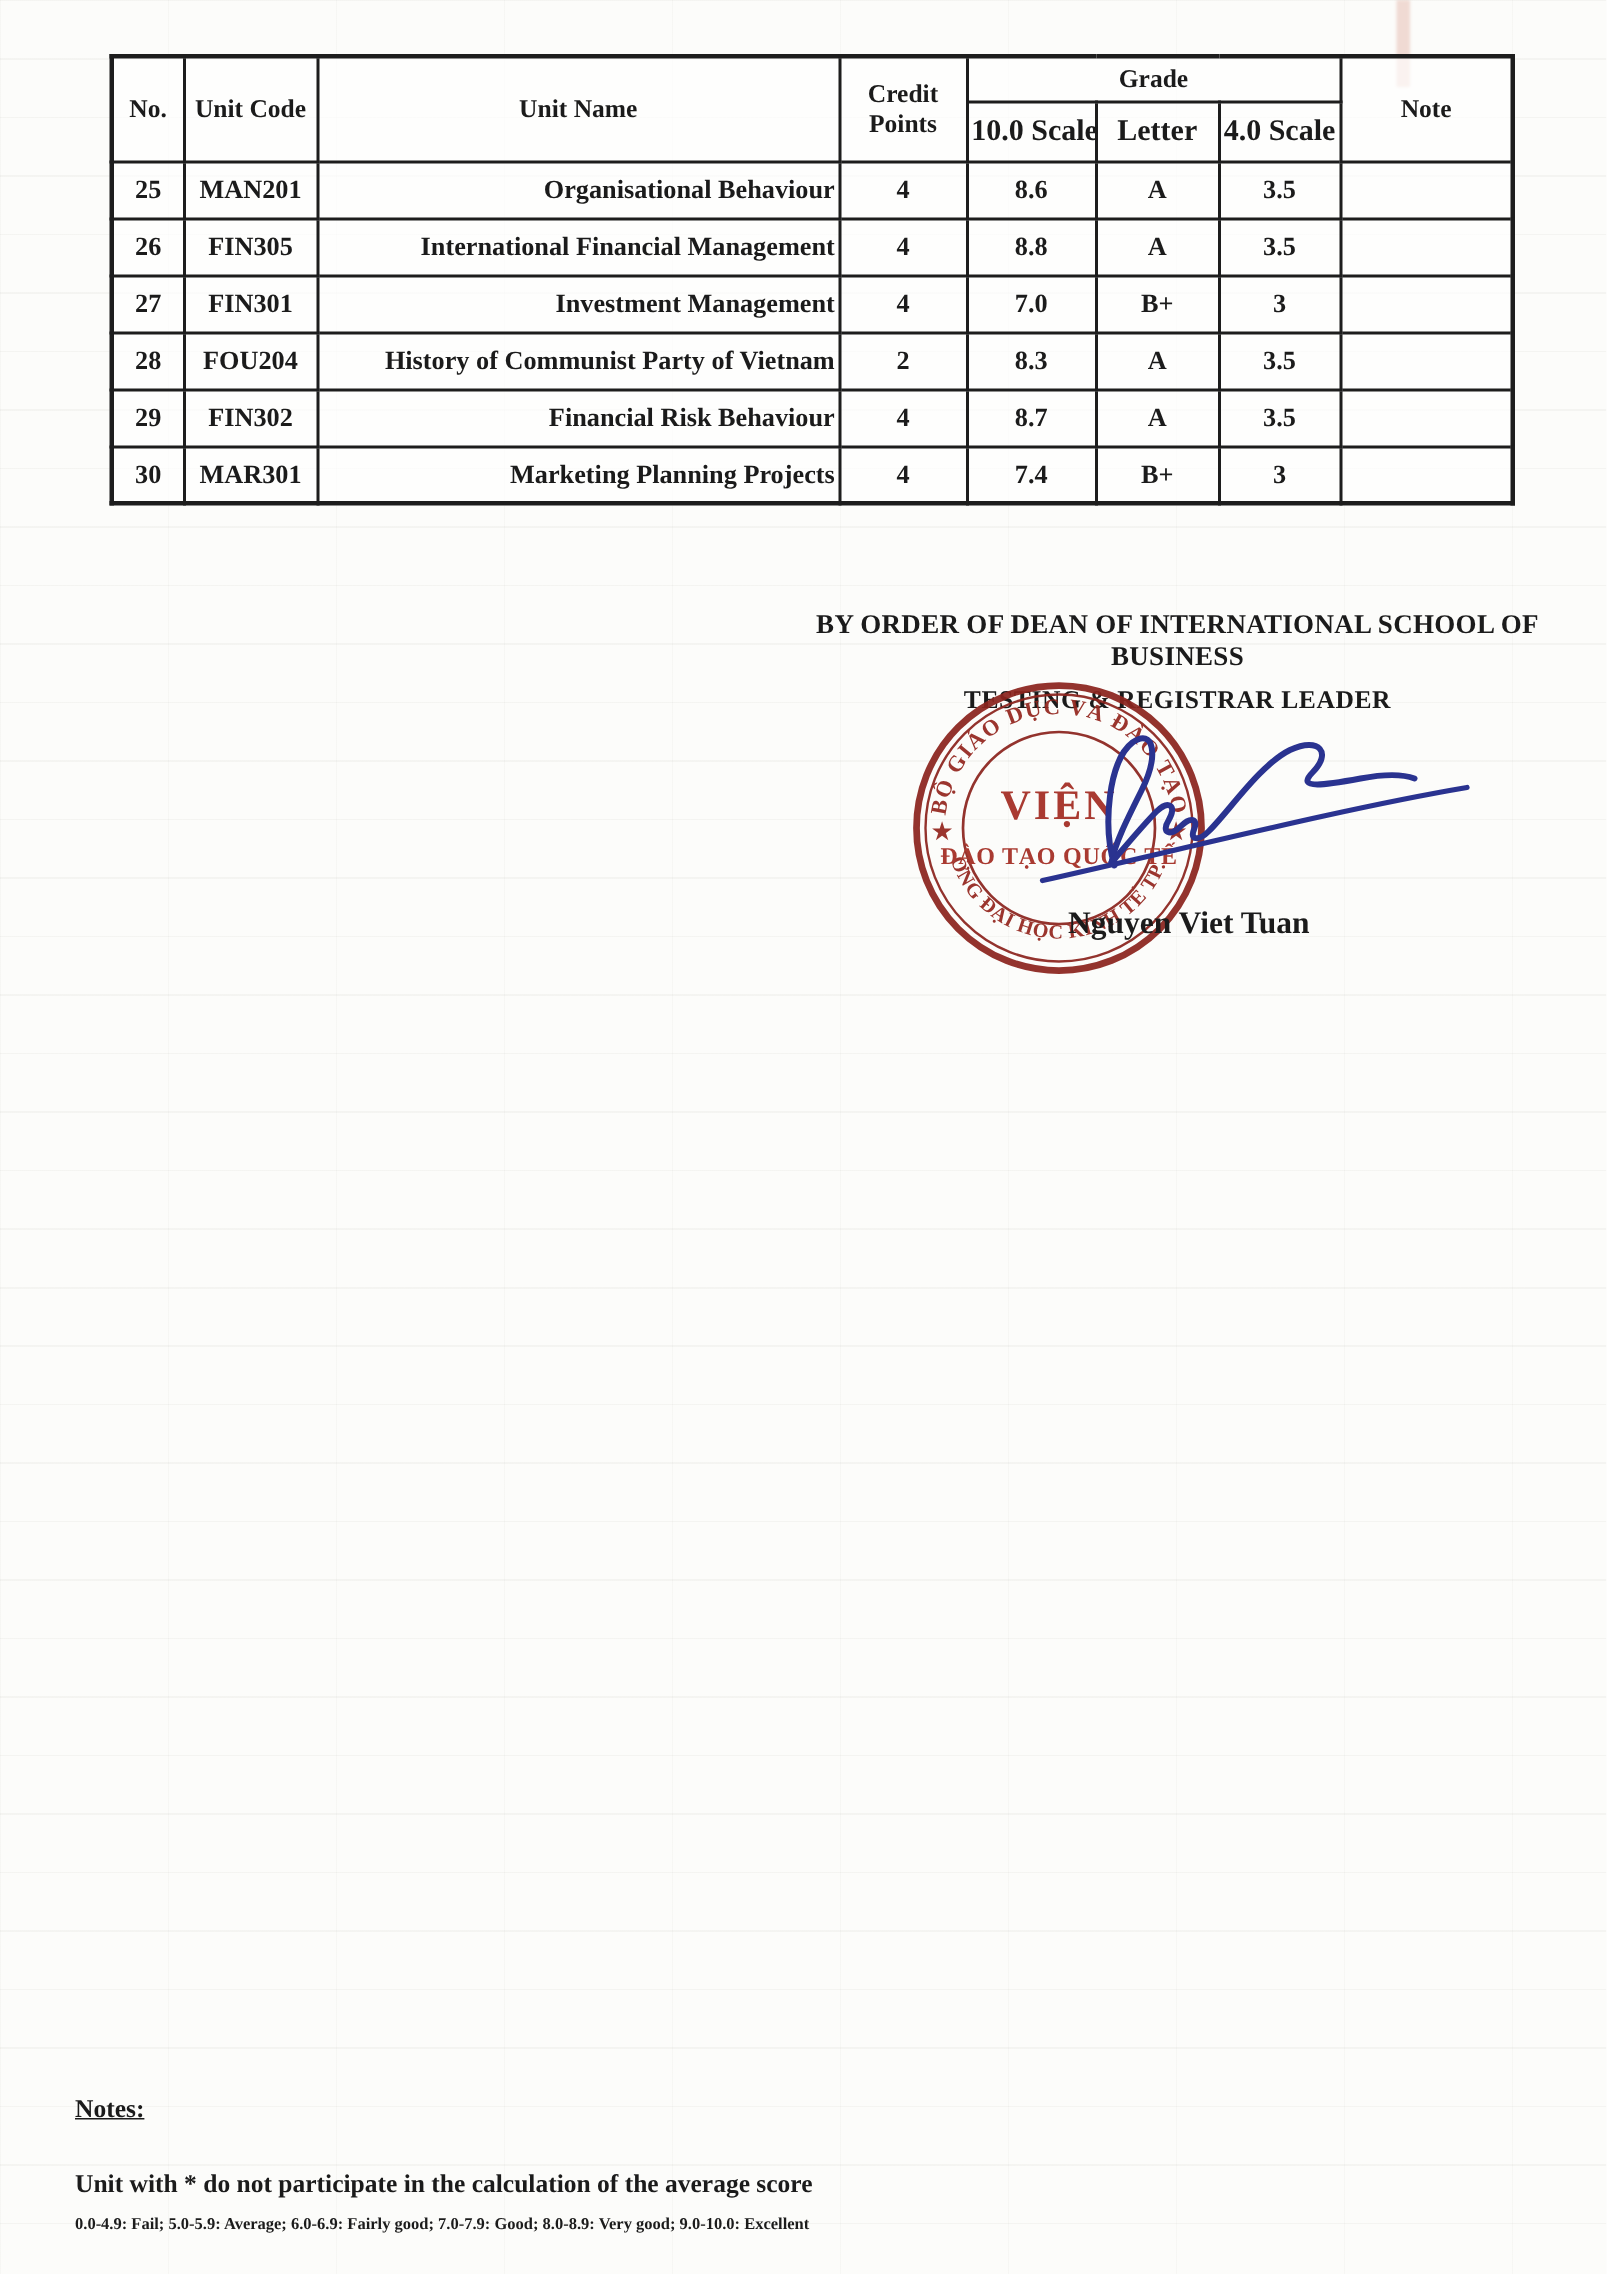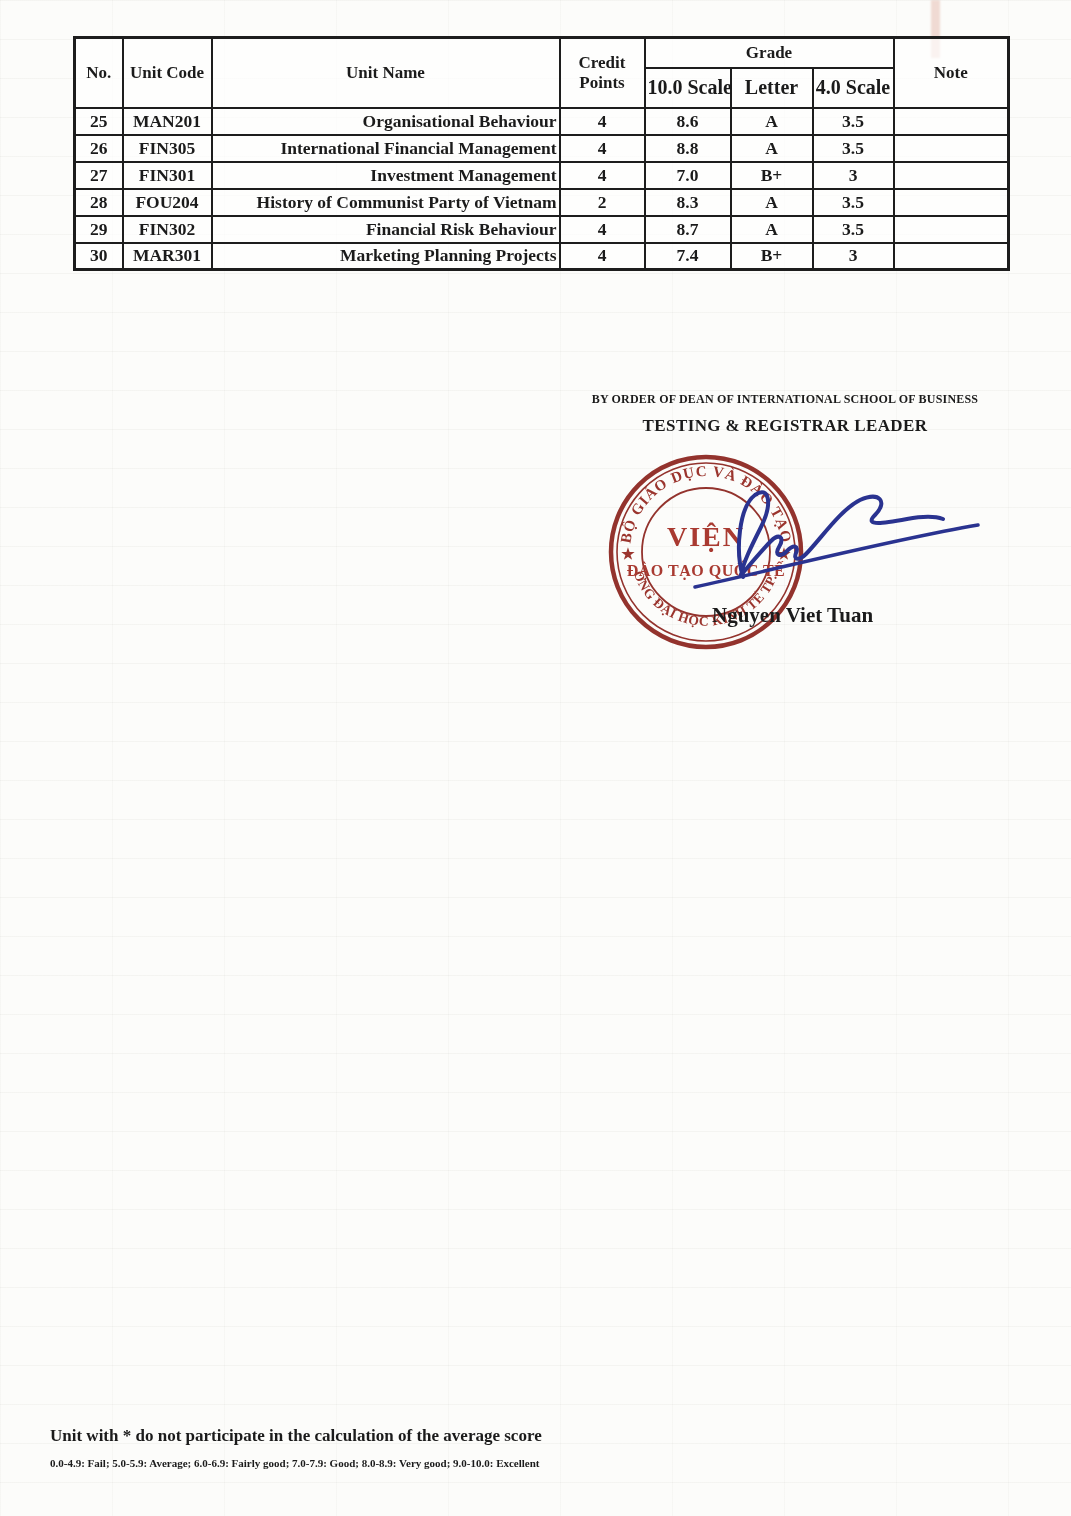--- a/index.html
+++ b/index.html
@@ -19,26 +19,26 @@
   table.grades{position:absolute;left:73px;top:36px;width:934px;border-collapse:collapse;
     table-layout:fixed;z-index:2;background:rgba(255,255,255,.65);}
   table.grades th, table.grades td{border:2px solid #1d1d1d;text-align:center;vertical-align:middle;
     font-weight:bold;padding:0 2px;}
   table.grades{border:3px solid #1d1d1d;}
   table.grades th{font-size:17px;}
   table.grades td{font-size:17.5px;}
   table.grades .sub th{font-size:20px;white-space:nowrap;}
   table.grades td.col-unit_name{text-align:right;padding-left:7px;}
   tr.hrow1{height:30px;} tr.sub{height:40px;}
-  tbody tr{height:27px;}
+  tbody tr{height:38px;}
 
   .lang-note{position:absolute;left:33px;top:352px;font-size:19px;font-weight:600;z-index:2;}
 
   .order-block{position:absolute;left:518px;top:392px;width:534px;text-align:center;z-index:2;}
-  .order-block .l1{font-size:12px;font-weight:bold;letter-spacing:.2px;}
+  .order-block .l1{font-size:18px;font-weight:bold;letter-spacing:.2px;margin-top:14px;}
   .order-block .l2{font-size:17px;font-weight:bold;margin-top:9px;letter-spacing:.4px;}
 
   .stamp{position:absolute;left:606px;top:452px;width:200px;height:200px;z-index:3;opacity:.93;}
   .stamp text{font-family:"Liberation Serif", serif;font-weight:bold;}
   .sig{position:absolute;left:655px;top:455px;width:345px;height:160px;z-index:4;}
   .signer{position:absolute;left:712px;top:603px;font-size:21px;font-weight:bold;z-index:5;}
 
   .notes{position:absolute;left:50px;top:1396px;z-index:2;}
   .notes .title{font-size:17px;font-weight:bold;text-decoration:underline;}
   .notes .n1{font-size:17px;font-weight:600;margin-top:30px;}
@@ -173,16 +173,17 @@
     <g fill="none" stroke="#2a3390" stroke-linecap="round" stroke-linejoin="round">
       <path stroke-width="4" d="M 88 122 C 80 96 84 52 100 40 C 114 30 118 48 106 72 C 96 92 88 108 86 120"></path>
       <path stroke-width="4" d="M 86 120 C 98 106 108 94 116 86 C 124 78 130 82 124 92 C 119 100 125 103 132 96 C 139 89 144 91 141 98 C 138 105 144 106 151 99 C 165 85 185 55 205 45 C 225 36 233 47 220 60 C 208 72 230 68 252 64 C 268 61 280 61 288 64"></path>
       <path stroke-width="3.5" d="M 40 132 C 130 112 240 84 323 70"></path>
     </g>
   </svg>
 
   <div class="signer">Nguyen Viet Tuan</div>
 
   <div class="notes">
+    <div class="title">Notes:</div>
     <div class="n1">Unit with * do not participate in the calculation of the average score</div>
     <div class="n2">0.0-4.9: Fail; 5.0-5.9: Average; 6.0-6.9: Fairly good; 7.0-7.9: Good; 8.0-8.9: Very good; 9.0-10.0: Excellent</div>
   </div>
 </div>
 
 </body></html>

